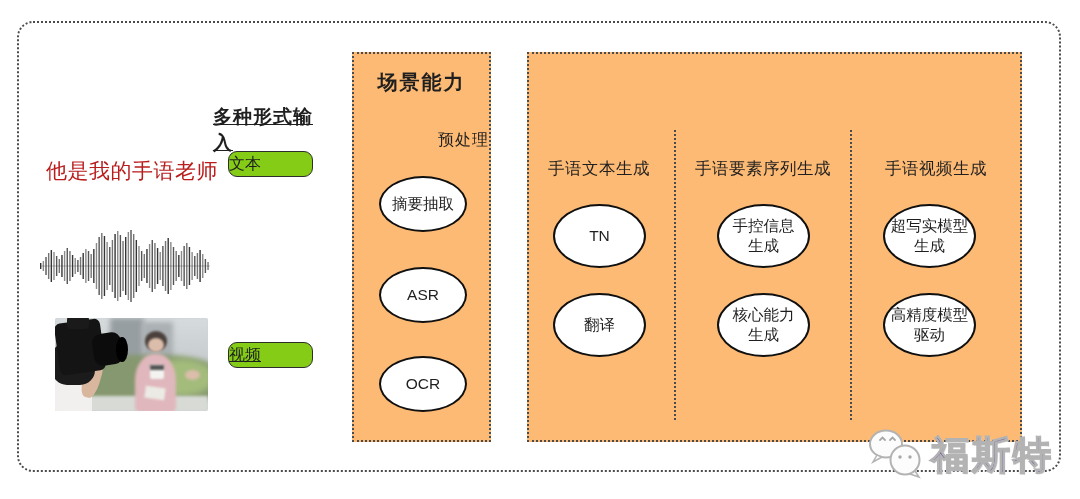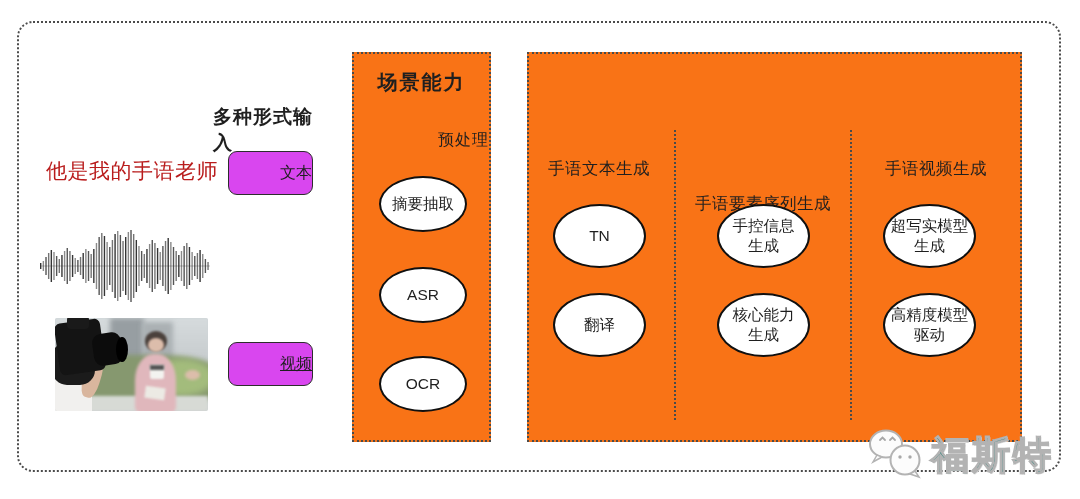--- a/index.html
+++ b/index.html
@@ -6,26 +6,26 @@
   body { background:#fff; }
   .canvas {
     position:relative; width:1080px; height:499px; background:#fff;
     font-family:"Liberation Sans","DejaVu Sans",sans-serif; color:#1f1f1f; overflow:hidden;
   }
   .outer-frame {
     position:absolute; left:17px; top:21px; width:1044px; height:451px;
     border:2px dotted #4b4b4b; border-radius:16px;
   }
   
-  .input-heading { position:absolute; left:213px; top:104px; width:115px; font-size:19px; font-weight:bold; letter-spacing:1px; }
+  .input-heading { position:absolute; left:213px; top:104px; width:115px; font-size:19px; font-weight:bold; letter-spacing:1px;text-decoration:underline; }
   .sample-text { position:absolute; left:46px; top:157px; font-size:21px; letter-spacing:0.5px; color:#b91c1c; }
   .pill {
-    position:absolute; left:228px; width:85px; height:44px;
+    position:absolute; left:228px; width:85px; height:26px;
     border:1.6px solid #2d2d2d; border-radius:9px;
-    display:flex; align-items:center; justify-content:flex-end; font-size:16px; background:#d946ef;
+    display:flex; align-items:center; justify-content:flex-start; font-size:16px; background:#84cc16;
   }
   .pill-text { top:151px; } .pill-audio { top:246px; } .pill-video { top:342px;text-decoration:underline; }
   .waveform { position:absolute; left:40px; top:230px; width:170px; height:72px; }
   
   .photo { position:absolute; left:55px; top:318px; width:153px; height:93px; overflow:hidden; border-radius:2px; background:#cdd2d4; }
   .photo div { position:absolute; }
   .ph-sky { left:0; top:0; width:100%; height:50%; background:linear-gradient(#d6dbdd,#c5cacc); filter:blur(1px); }
   .ph-b1 { left:36%; top:0; width:22%; height:58%; background:#979ea2; filter:blur(2.5px); }
   .ph-b2 { left:57%; top:4%; width:20%; height:48%; background:#aab0b3; filter:blur(2.5px); }
   .ph-hedge { left:-4%; top:40%; width:110%; height:48%; background:#86986f; border-radius:45% 35% 0 0; filter:blur(2.5px); }
@@ -39,43 +39,43 @@
   .ph-hand { left:85%; top:56%; width:10%; height:11%; background:#dcbdab; border-radius:50%; filter:blur(1.5px); }
   .ph-paper { left:59%; top:74%; width:13%; height:13%; background:#eceae4; transform:rotate(8deg); filter:blur(1.2px); }
   .ph-shirt { left:-6%; top:56%; width:30%; height:50%; background:#f1f0ee; border-radius:55% 45% 0 0; }
   .ph-arm { left:19%; top:40%; width:11%; height:46%; background:#d9b69e; border-radius:40%; transform:rotate(16deg); }
   .ph-cam-drape { left:-2%; top:26%; width:28%; height:46%; background:#1b1b1b; border-radius:35%; }
   .ph-cam-body { left:1%; top:3%; width:30%; height:56%; background:#141414; border-radius:6px; transform:rotate(-8deg); }
   .ph-cam-hump { left:8%; top:-2%; width:14%; height:14%; background:#1a1a1a; border-radius:4px; }
   .ph-lens { left:25%; top:16%; width:19%; height:34%; background:#0c0c0c; border-radius:30%; transform:rotate(-8deg); }
   .ph-lens-ring { left:40%; top:20%; width:7.5%; height:27%; background:#000; border-radius:50%; }
   
-  .dash-box { position:absolute; top:52px; height:390px; border:2px dotted #4b4b4b; background:#f97316; }
+  .dash-box { position:absolute; top:52px; height:390px; border:2px dotted #4b4b4b; background:#fdba74; }
   .scene-box { left:352px; width:139px; }
   .core-box { left:527px; width:495px; }
   .box-title { margin-top:15px; text-align:center; font-size:20px; font-weight:bold; letter-spacing:2px; }
   .scene-sub { position:absolute; left:0; top:76px; width:100%; text-align:right; font-size:16px; letter-spacing:1px; }
   .node {
     position:absolute; border:2.5px solid #101010; border-radius:50%;
     display:flex; align-items:center; justify-content:center; text-align:center;
     font-size:15.5px; line-height:1.3; white-space:pre-line; background:#fff;
   }
   .scene-node { left:25px; width:88px; height:56px; }
   .sn1 { top:122px; } .sn2 { top:213px; } .sn3 { top:302px; }
   .col-header { position:absolute; top:104px; width:170px; text-align:center; font-size:16.5px; letter-spacing:0.5px; }
-  .ch1 { left:-15px; } .ch2 { left:149px;margin-top:35px; } .ch3 { left:322px; }
+  .ch1 { left:-15px; } .ch2 { left:149px; } .ch3 { left:322px; }
   .core-node { width:93px; height:64px; }
   .cn-r1 { top:150px; } .cn-r2 { top:239px; }
   .cn-c1 { left:24px; } .cn-c2 { left:188px; } .cn-c3 { left:354px; }
   .v-divider { position:absolute; top:76px; height:290px; width:0; border-left:2px dotted #4b4b4b; }
   .vd1 { left:145px; } .vd2 { left:321px; }
   
   .watermark { position:absolute; right:26px; bottom:16px; display:flex; align-items:center; gap:4px; }
   .wm-text {
-    font-size:38px; font-weight:bold; letter-spacing:3px; color:#0f766e;
+    font-size:38px; font-weight:bold; letter-spacing:3px; color:#4c1d95;
     -webkit-text-stroke:1.3px #b3b3b3; text-shadow:1px 1px 0 #d9d9d9;
   }
 </style>
 </head>
 <body>
 
 <div class="canvas">
 
   <div class="outer-frame"></div>
 

